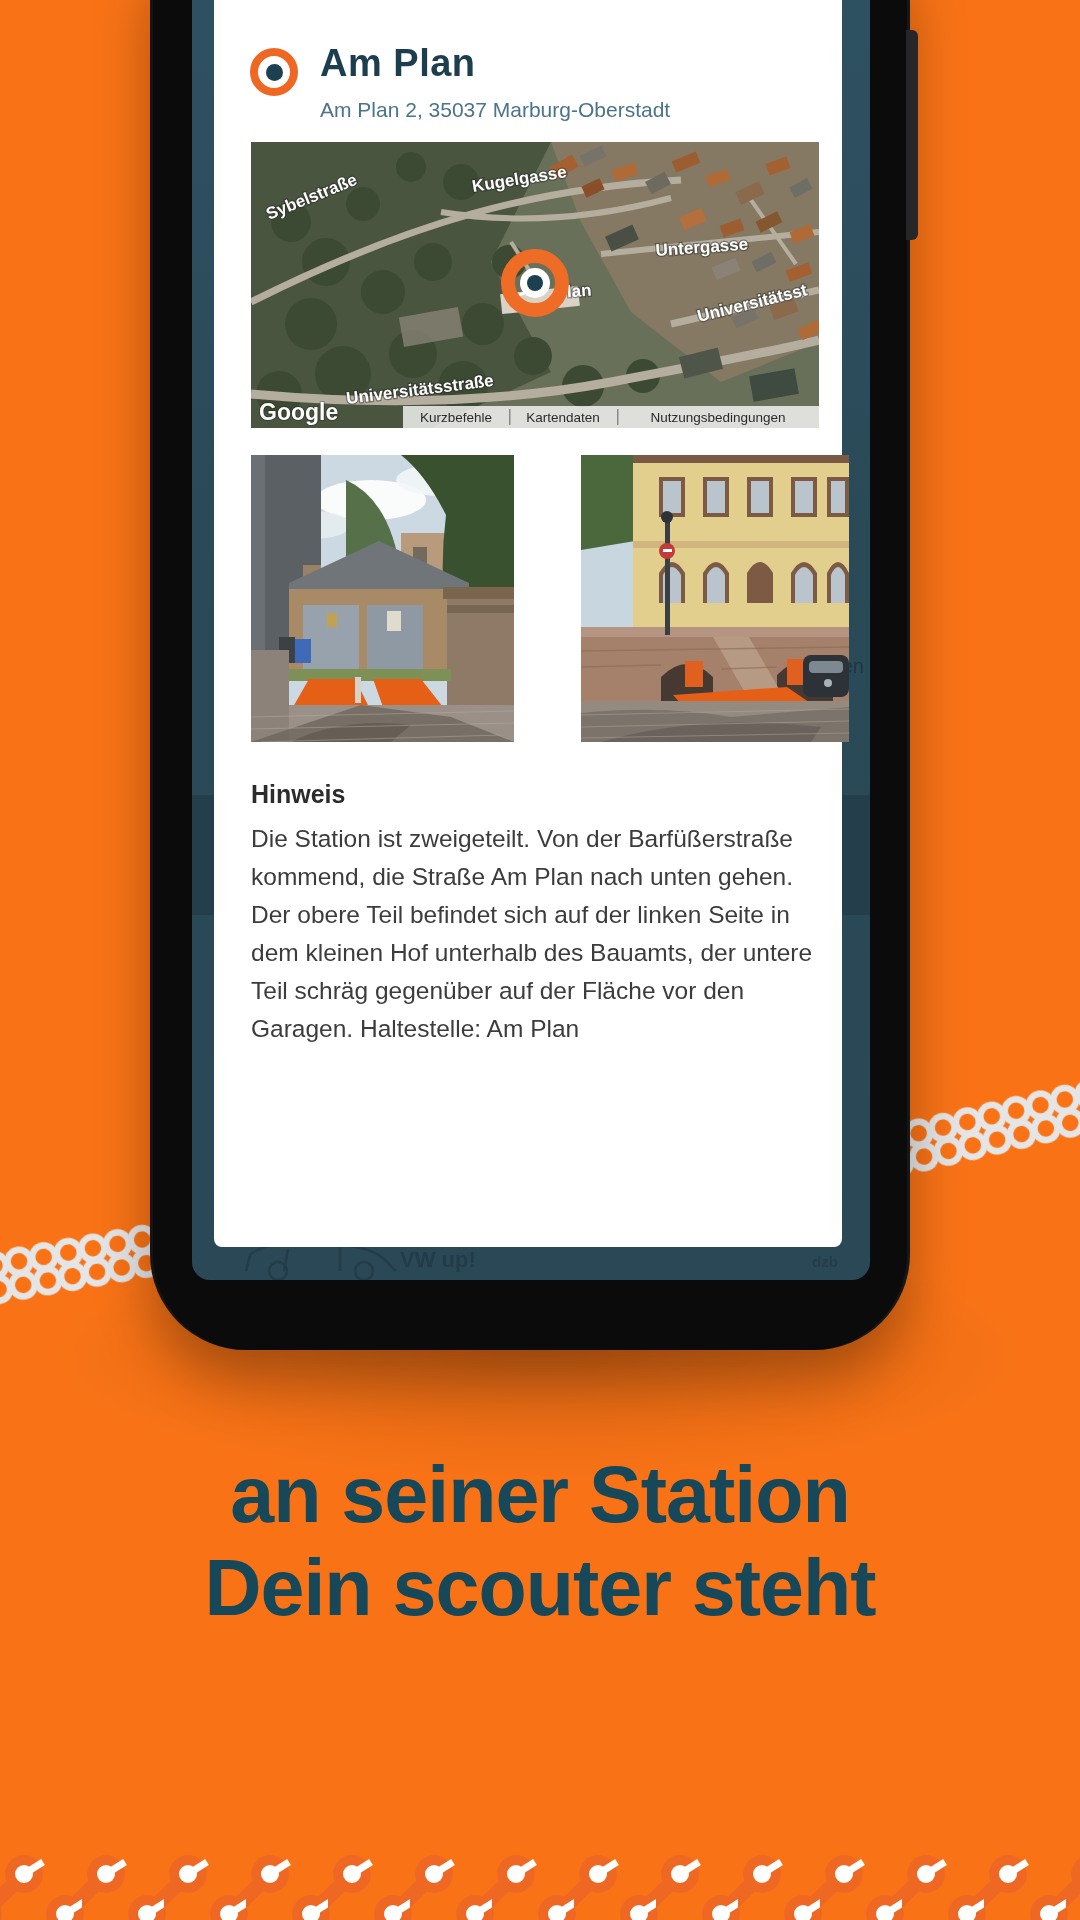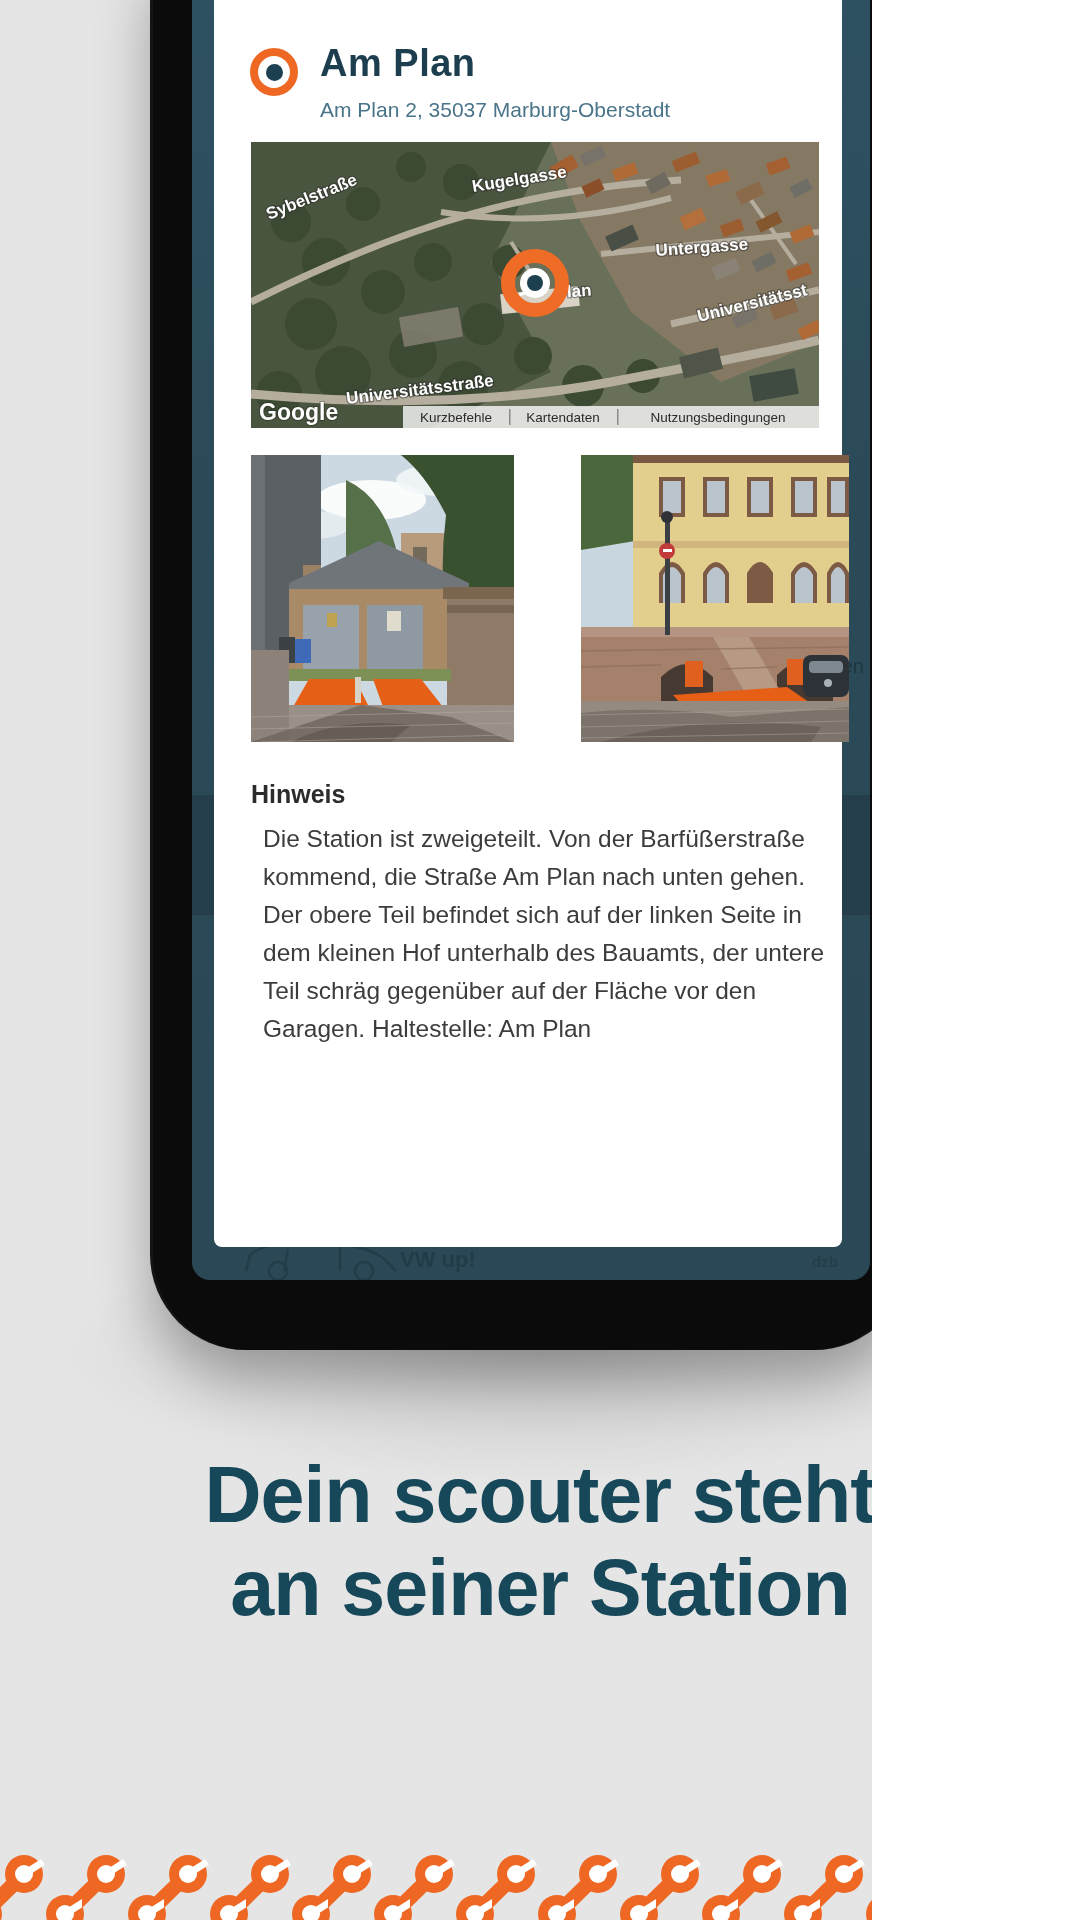--- a/index.html
+++ b/index.html
@@ -1,16 +1,16 @@
 <!DOCTYPE html>
 <html><head>
 <meta charset="utf-8">
 <style>
   html,body{margin:0;padding:0;background:#ffffff;}
-  .stage{position:relative;width:872px;height:1920px;overflow:hidden;background:#e5e5e5;
+  .stage{position:relative;width:1080px;height:1920px;overflow:hidden;background:#f97316;
          font-family:"Liberation Sans",sans-serif;}
   
   .floor-shadow{position:absolute;left:60px;top:1250px;width:960px;height:230px;
     background:radial-gradient(ellipse at 50% 45%, rgba(0,0,0,0.14) 0%, rgba(0,0,0,0.05) 45%, rgba(0,0,0,0) 72%);
     z-index:1;}
   
   .chain{position:absolute;z-index:0;}
   .chain-right{left:856px;top:1092px;transform:rotate(-13deg);}
   .chain-left{left:-18px;top:1228px;transform:rotate(-10deg);}
   
@@ -33,21 +33,21 @@
     border:8px solid #ee6824;background:#fff;box-sizing:border-box;}
   .station-icon .dot{position:absolute;left:50%;top:50%;width:17px;height:17px;margin:-8.5px 0 0 -8.5px;
     border-radius:50%;background:#1d4050;}
   .station-name{position:absolute;left:70px;top:0px;font-size:38px;font-weight:bold;color:#1c3e4e;letter-spacing:0.5px;}
   .station-address{position:absolute;left:70px;top:56px;font-size:21px;color:#4a7489;}
   .map-wrap{position:absolute;left:37px;top:152px;width:568px;height:286px;}
   .photos{position:absolute;left:37px;top:465px;width:568px;height:287px;}
   .photo-left{position:absolute;left:0;top:0;width:263px;height:287px;}
   .photo-right{position:absolute;left:330px;top:0;width:268px;height:287px;}
   .note-title{position:absolute;left:37px;top:790px;font-size:25px;font-weight:bold;color:#2c2c2c;}
-  .note-body{position:absolute;left:37px;top:830px;width:570px;font-size:24.5px;line-height:38px;color:#3c3c3c;margin-left:12px;}
+  .note-body{position:absolute;left:37px;top:830px;width:570px;font-size:24.5px;line-height:38px;color:#3c3c3c;}
   
   .headline{position:absolute;left:0;top:1448px;width:1080px;text-align:center;z-index:1;
     color:#17485a;font-size:79px;font-weight:bold;line-height:93px;letter-spacing:-1px;}
   
   .orange-band{position:absolute;left:0;top:1852px;width:1080px;height:68px;z-index:3;}
   svg text{font-family:"Liberation Sans",sans-serif;}
 </style>
 </head>
 <body>
 
@@ -335,22 +335,22 @@
           </svg>
         </div>
 
         <div class="note-title">Hinweis</div>
         <div class="note-body">Die Station ist zweigeteilt. Von der Barfüßerstraße kommend, die Straße Am Plan nach unten gehen. Der obere Teil befindet sich auf der linken Seite in dem kleinen Hof unterhalb des Bauamts, der untere Teil schräg gegenüber auf der Fläche vor den Garagen. Haltestelle: Am Plan</div>
       </div>
     </div>
   </div>
 
   <div class="headline">
+    <div>an seiner Station</div>
     <div>Dein scouter steht</div>
-    <div>an seiner Station</div>
   </div>
 
   <svg class="orange-band" width="1080" height="68">
     <defs>
       <pattern id="op" width="82" height="96" patternUnits="userSpaceOnUse">
         <g>
           <line x1="-17" y1="62" x2="24" y2="22" stroke="#ee6824" stroke-width="15" stroke-linecap="round"></line>
           <line x1="65" y1="62" x2="106" y2="22" stroke="#ee6824" stroke-width="15" stroke-linecap="round"></line>
           <line x1="24" y1="118" x2="65" y2="62" stroke="#ee6824" stroke-width="15" stroke-linecap="round"></line>
           <circle cx="24" cy="22" r="19" fill="#ee6824"></circle>

